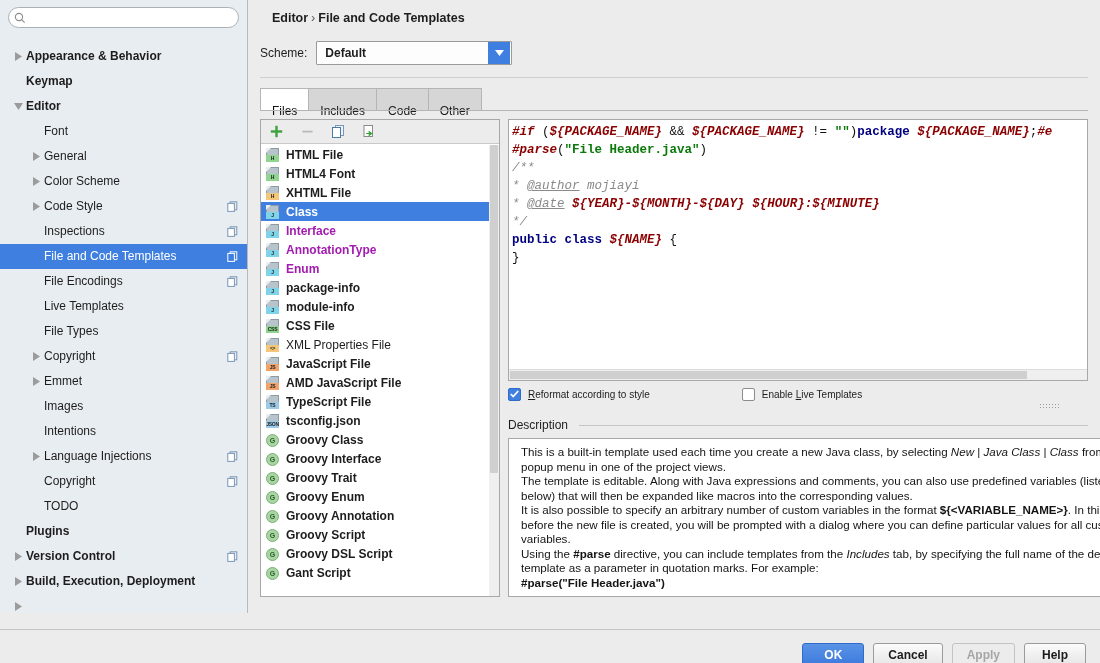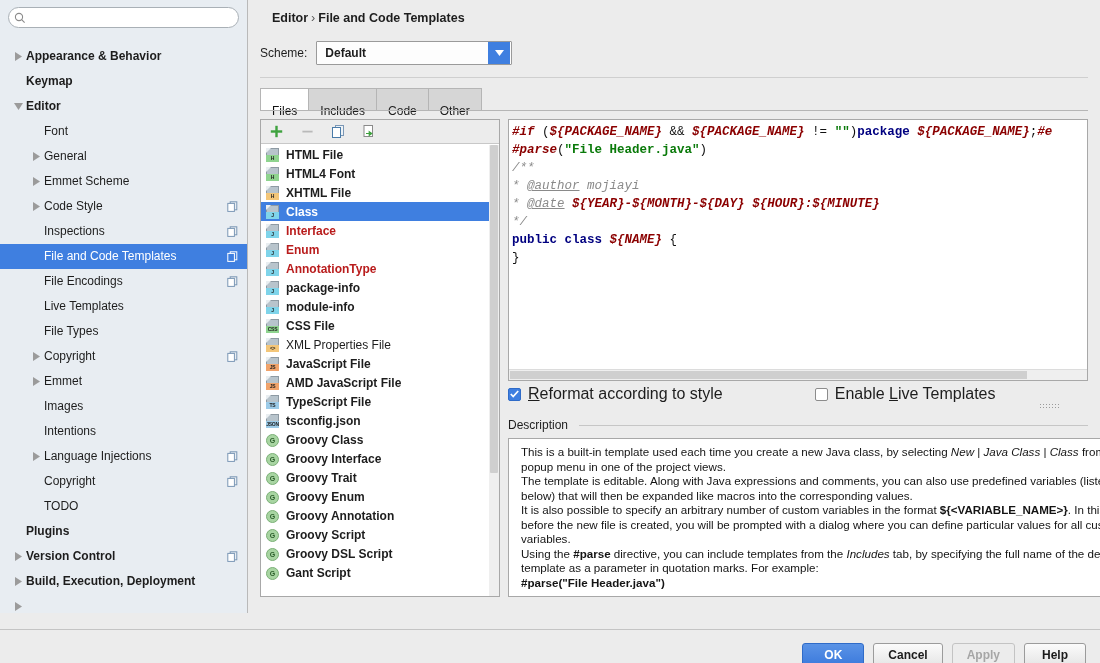--- a/index.html
+++ b/index.html
@@ -129,21 +129,21 @@
     overflow: hidden; background: #fff;
   }
   .li {
     height: 19px; display: flex; align-items: center;
     padding-left: 4px; white-space: nowrap; cursor: default;
     font-size: 12px;
   }
   .li .ficon { flex: 0 0 16px; width: 16px; height: 16px; margin-right: 5px; position: relative; }
   .li .name { font-weight: bold; }
   .li.plainfont .name { font-weight: normal; }
-  .li.blue .name { color: #b91c1c; }
+  .li.blue .name { color: #a21caf; }
   .li.sel { background: #3f7fe0; }
   .li.sel .name { color: #ffffff; }
 
   
   .fi { position:absolute; left:1px; top:1px; width:13px; height:14px; }
   .fi .page {
     position:absolute; left:0; top:0; width:13px; height:14px;
     background:#b8c4cc; border:1px solid #8e9aa3;
   }
   .fi .fold {
@@ -196,21 +196,21 @@
   #cb-row {
     position: absolute; left: 259px; top: 385px; width: 580px; height: 18px;
     display: flex; align-items: center;
   }
   .cbx { display: flex; align-items: center; cursor: default; }
   .cbx .box {
     width: 13px; height: 13px; border: 1px solid #8c8c8c; background: #fff;
     border-radius: 2px; margin-right: 7px; display:flex; align-items:center; justify-content:center;
   }
   .cbx .box.on { background: #3f7fe0; border-color: #2f6bc8; }
-  .cbx .txt { font-size: 16px; }
+  .cbx .txt { font-size: 10px; }
   .mn { text-decoration: underline; }
   #cb-gap { width: 92px; }
   #grip {
     position:absolute; left:790px; top:403px; width:22px; height:5px;
     background-image: radial-gradient(#9a9a9a 0.8px, transparent 0.9px);
     background-size: 3px 3px;
   }
 
   
   #desc-legend {
@@ -308,21 +308,21 @@
           </span>
           <span class="lbl">General</span>
           <span class="copyico"></span>
         </div>
         <div class="tree-row lvl1">
           <span class="arrow">
             <svg width="7" height="9" viewBox="0 0 7 9">
               <polygon points="0,0 7,4.5 0,9" fill="#9b9b9b"></polygon>
             </svg>
           </span>
-          <span class="lbl">Emmet Scheme</span>
+          <span class="lbl">Color Scheme</span>
           <span class="copyico"></span>
         </div>
         <div class="tree-row lvl1">
           <span class="arrow">
             <svg width="7" height="9" viewBox="0 0 7 9">
               <polygon points="0,0 7,4.5 0,9" fill="#9b9b9b"></polygon>
             </svg>
           </span>
           <span class="lbl">Code Style</span>
           <span class="copyico">
@@ -580,31 +580,31 @@
             <span class="name">Interface</span>
           </div>
           <div class="li blue">
             <span class="ficon">
               <span class="fi">
                 <span class="page"></span>
                 <span class="fold"></span>
                 <span class="band" style="background:#7fd4ea">J</span>
               </span>
             </span>
+            <span class="name">AnnotationType</span>
+          </div>
+          <div class="li blue">
+            <span class="ficon">
+              <span class="fi">
+                <span class="page"></span>
+                <span class="fold"></span>
+                <span class="band" style="background:#7fd4ea">J</span>
+              </span>
+            </span>
             <span class="name">Enum</span>
-          </div>
-          <div class="li blue">
-            <span class="ficon">
-              <span class="fi">
-                <span class="page"></span>
-                <span class="fold"></span>
-                <span class="band" style="background:#7fd4ea">J</span>
-              </span>
-            </span>
-            <span class="name">AnnotationType</span>
           </div>
           <div class="li">
             <span class="ficon">
               <span class="fi">
                 <span class="page"></span>
                 <span class="fold"></span>
                 <span class="band" style="background:#7fd4ea">J</span>
               </span>
             </span>
             <span class="name">package-info</span>

